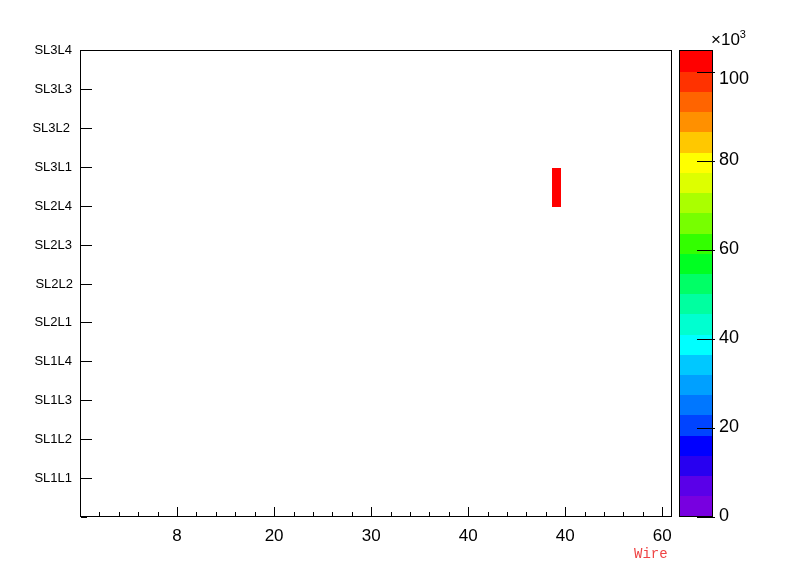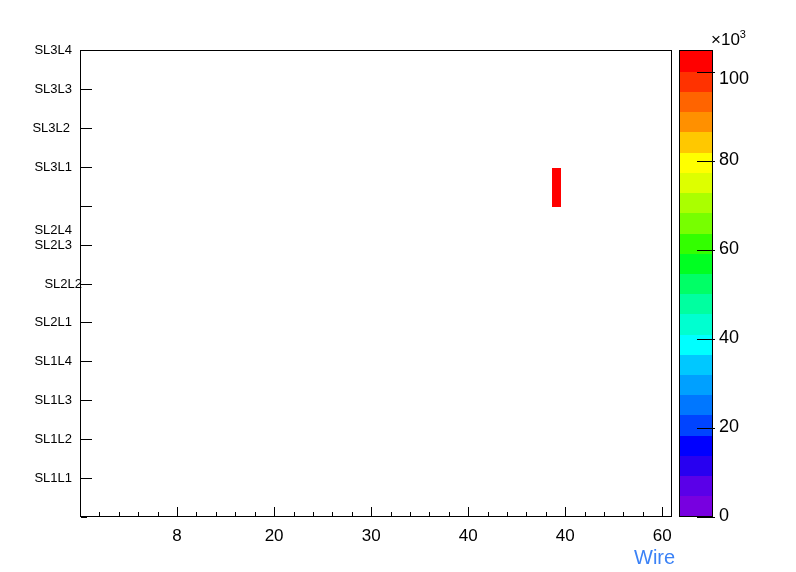--- a/index.html
+++ b/index.html
@@ -38,21 +38,21 @@
   
   .xlab{
     position:absolute;font-size:17px;color:#000;
     text-align:center;width:60px;white-space:nowrap;
   }
   .ylab{
     position:absolute;font-size:13px;color:#000;
     text-align:right;width:62px;white-space:nowrap;
   }
   #x-axis-title{
-    position:absolute;font-size:20px;color:#3b82f6;white-space:nowrap;
+    position:absolute;font-size:14px;color:#ef4444;white-space:nowrap;font-family:Liberation Mono, monospace;
   }
 
   
   #colorbar{
     position:absolute;left:679px;top:50px;
     width:34px;height:467px;
     border:1px solid #000;box-sizing:border-box;
     overflow:hidden;
   }
   #colorbar-bands{position:absolute;left:0;top:0;width:100%;height:100%;}
@@ -148,23 +148,23 @@
     </div>
 
   <div id="x-axis-title" style="left: 634px; top: 546px;">Wire</div>
 
   <div id="ylabels">
       <div class="ylab" style="left: 10px; top: 470.083px;">SL1L1</div>
       <div class="ylab" style="left: 10px; top: 431.167px;">SL1L2</div>
       <div class="ylab" style="left: 10px; top: 392.25px;">SL1L3</div>
       <div class="ylab" style="left: 10px; top: 353.333px;">SL1L4</div>
       <div class="ylab" style="left: 10px; top: 314.417px;">SL2L1</div>
-      <div class="ylab" style="left: 20px; top: 275.5px;">SL2L2</div>
+      <div class="ylab" style="left: 11px; top: 275.5px;">SL2L2</div>
       <div class="ylab" style="left: 10px; top: 236.583px;">SL2L3</div>
-      <div class="ylab" style="left: 10px; top: 197.667px; margin-top: 24px;">SL2L4</div>
+      <div class="ylab" style="left: 10px; top: 197.667px;">SL2L4</div>
       <div class="ylab" style="left: 10px; top: 158.75px;">SL3L1</div>
       <div class="ylab" style="left: 8px; top: 119.833px;">SL3L2</div>
       <div class="ylab" style="left: 10px; top: 80.9167px;">SL3L3</div>
       <div class="ylab" style="left: 10px; top: 42px;">SL3L4</div>
     </div>
 
   <div id="colorbar">
     <div id="colorbar-bands">
         <div class="cband" style="top: 95.6522%; height: 4.46783%; background: rgb(120, 0, 224);"></div>
         <div class="cband" style="top: 91.3043%; height: 4.46783%; background: rgb(90, 0, 232);"></div>

